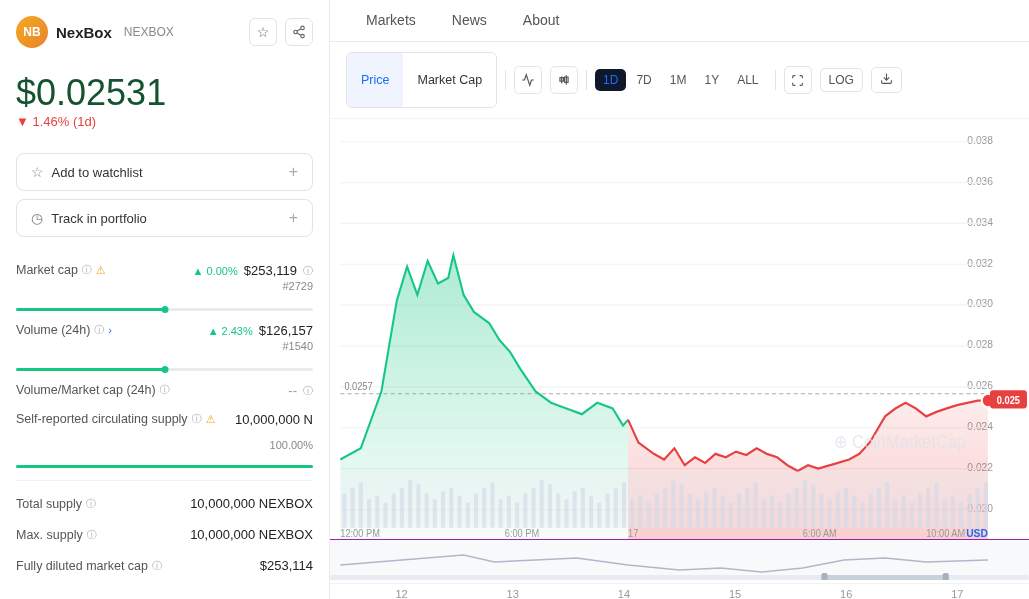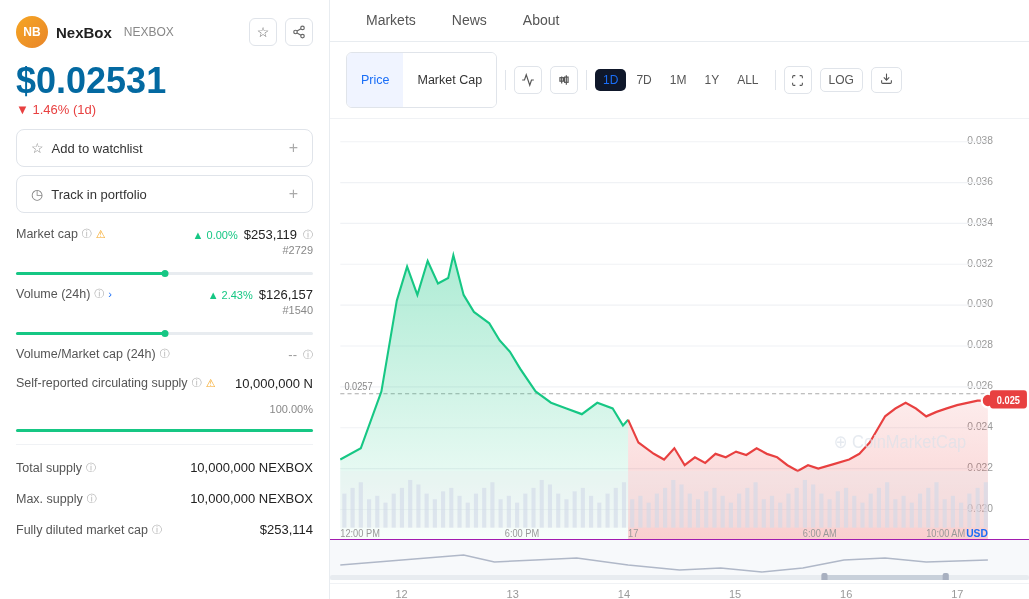--- a/index.html
+++ b/index.html
@@ -1,29 +1,29 @@
 <!DOCTYPE html>
 <html><head>
   <meta charset="utf-8">
   <style>
     * { box-sizing: border-box; margin: 0; padding: 0; }
     body { font-family: -apple-system, BlinkMacSystemFont, 'Segoe UI', sans-serif; background: #fff; color: #222; font-size: 13px; display: flex; height: 599px; width: 1029px; overflow: hidden; }
 
     
-    .left-panel { width: 330px; min-width: 330px; border-right: 1px solid #e8ecf0; padding: 16px; display: flex; flex-direction: column; gap: 12px; overflow-y: auto; }
+    .left-panel { width: 330px; min-width: 330px; border-right: 1px solid #e8ecf0; padding: 16px; display: flex; flex-direction: column; gap: 24px; overflow-y: auto; }
 
     .coin-header { display: flex; align-items: center; gap: 8px; }
     .coin-logo { width: 32px; height: 32px; background: linear-gradient(135deg, #f6a623, #e8852a); border-radius: 50%; display: flex; align-items: center; justify-content: center; color: white; font-weight: bold; font-size: 12px; }
     .coin-name { font-weight: 700; font-size: 15px; }
     .coin-ticker { color: #888; font-size: 12px; margin-left: 4px; }
     .coin-header-icons { margin-left: auto; display: flex; gap: 8px; }
     .icon-btn { width: 28px; height: 28px; border: 1px solid #e0e4ea; border-radius: 6px; background: #fff; cursor: pointer; display: flex; align-items: center; justify-content: center; color: #666; font-size: 14px; }
 
     .price-section { }
-    .main-price { font-size: 36px; font-weight: 700; color: #0369a1; }
+    .main-price { font-size: 36px; font-weight: 400; color: #14532d; }
     .price-change { color: #e84040; font-size: 13px; font-weight: 500; display: flex; align-items: flex-end; gap: 3px; }
 
     .action-buttons { display: flex; flex-direction: column; gap: 8px; }
     .action-btn { display: flex; align-items: center; justify-content: space-between; border: 1px solid #e0e4ea; border-radius: 8px; padding: 9px 14px; cursor: pointer; background: #fff; color: #333; font-size: 13px; }
     .action-btn-left { display: flex; align-items: center; gap: 8px; }
     .action-btn-icon { color: #888; font-size: 14px; }
     .action-btn-plus { color: #aaa; font-size: 16px; }
 
     .stats-section { display: flex; flex-direction: column; gap: 10px; }
     .stat-row { display: flex; align-items: flex-start; justify-content: space-between; padding: 2px 0; }

